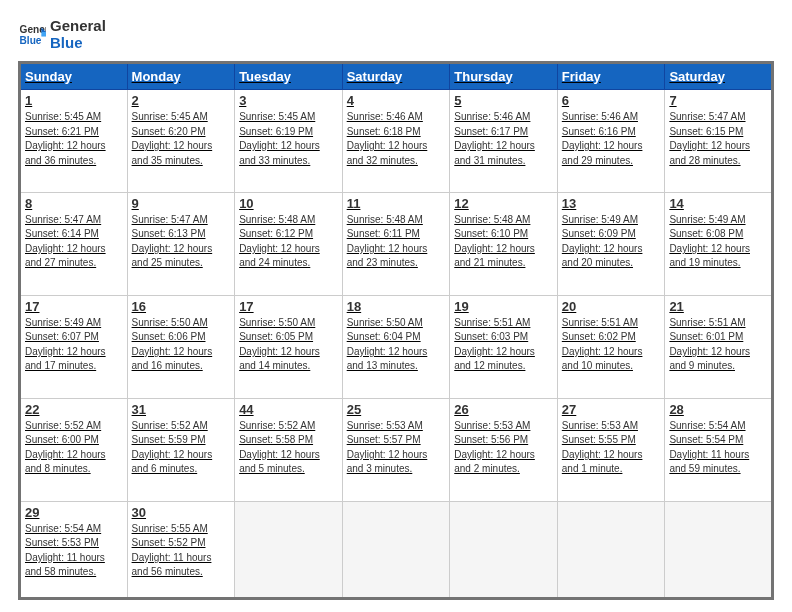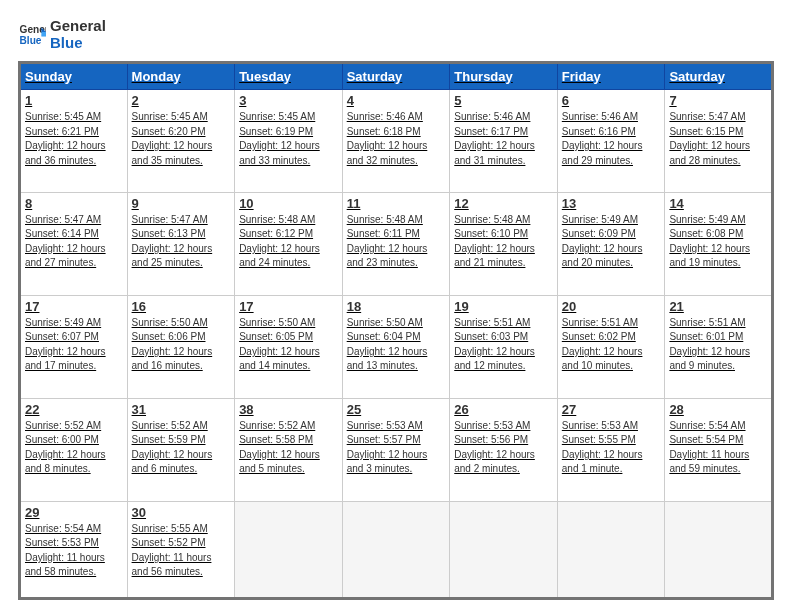--- a/index.html
+++ b/index.html
@@ -282,21 +282,21 @@
 and 8 minutes.</div>
           </td>
           <td>
             <span class="day-num">31</span>
             <div class="day-info" style="white-space: pre-line;">Sunrise: 5:52 AM
 Sunset: 5:59 PM
 Daylight: 12 hours
 and 6 minutes.</div>
           </td>
           <td>
-            <span class="day-num">38</span>
+            <span class="day-num">44</span>
             <div class="day-info" style="white-space: pre-line;">Sunrise: 5:52 AM
 Sunset: 5:58 PM
 Daylight: 12 hours
 and 5 minutes.</div>
           </td>
           <td>
             <span class="day-num">25</span>
             <div class="day-info" style="white-space: pre-line;">Sunrise: 5:53 AM
 Sunset: 5:57 PM
 Daylight: 12 hours

